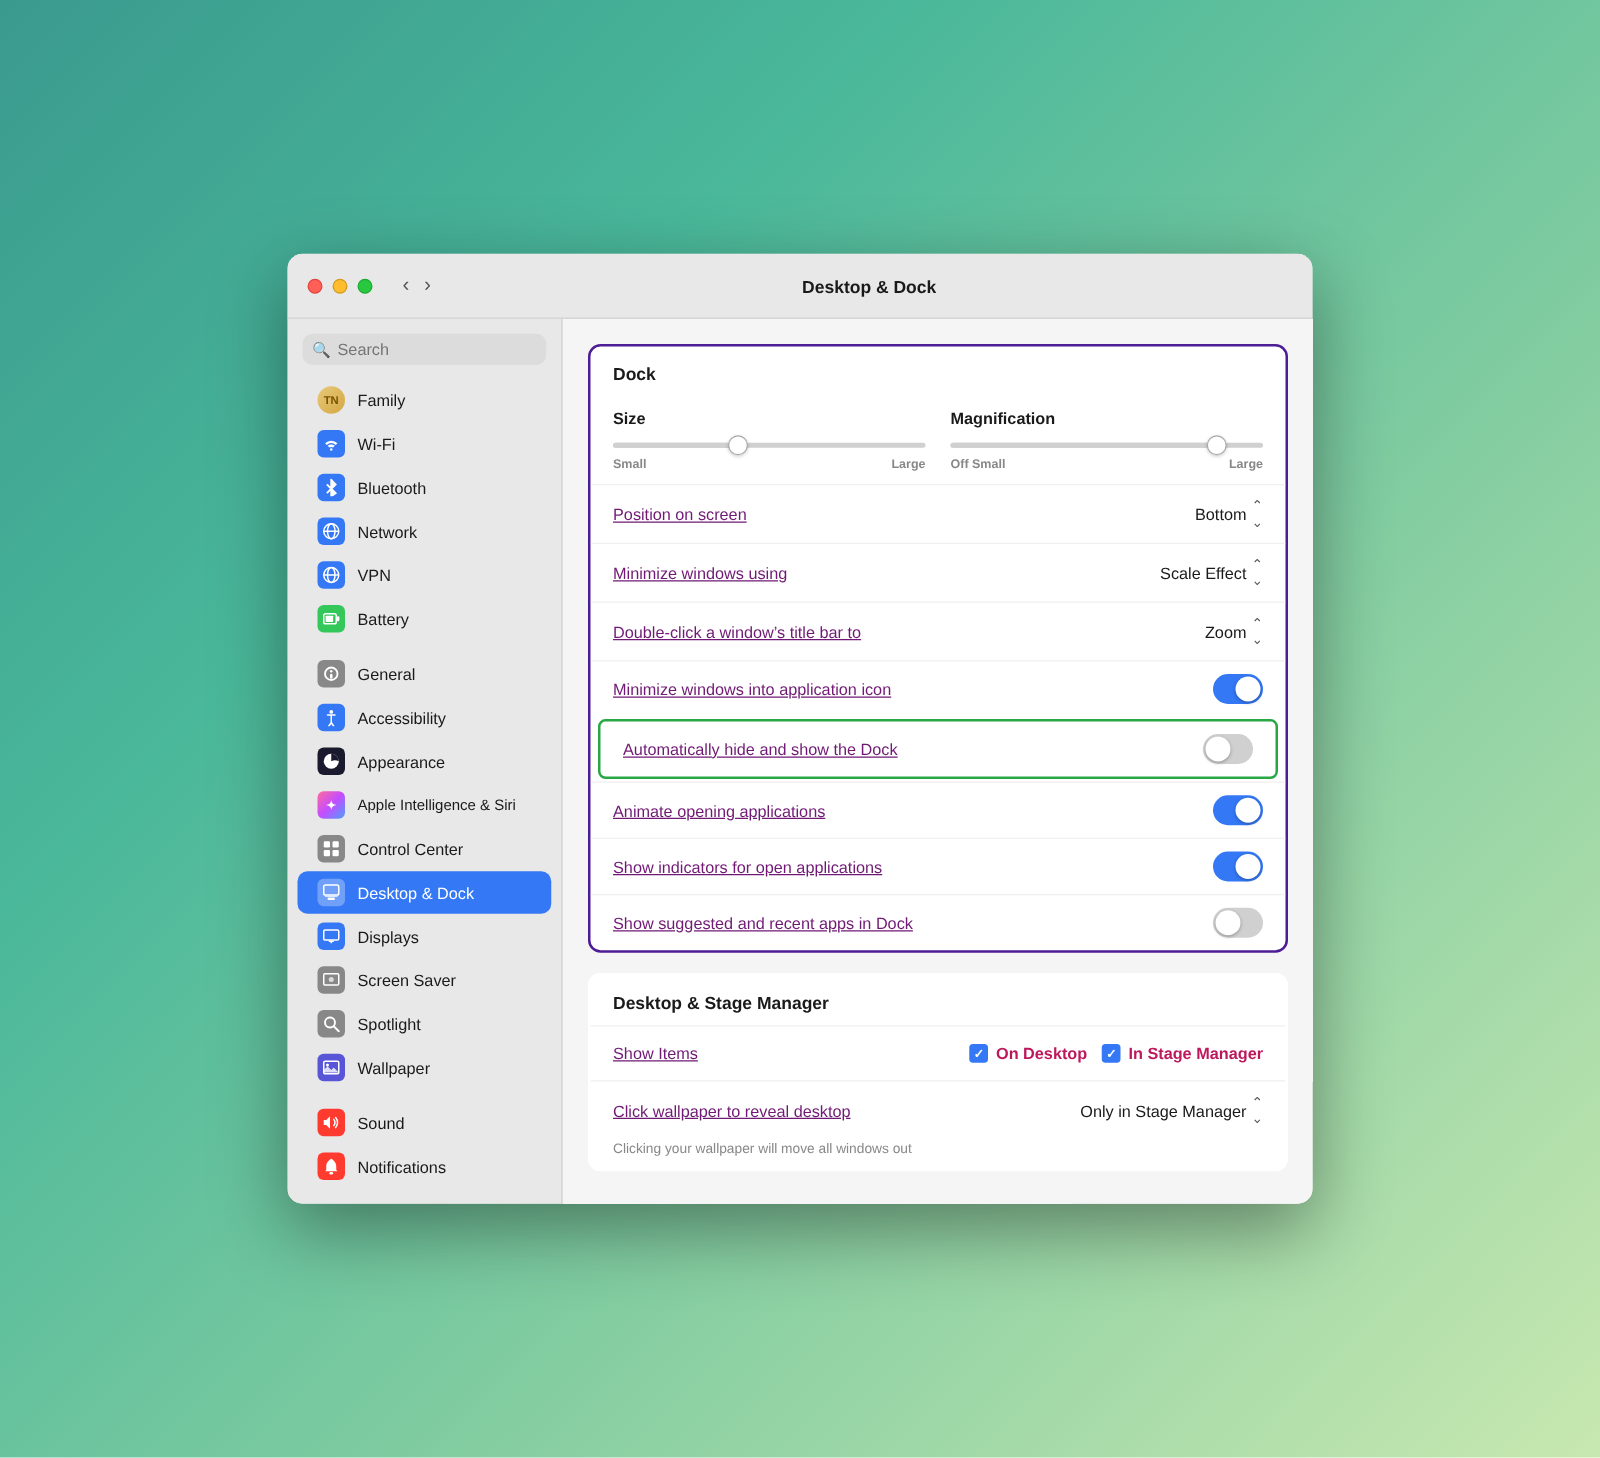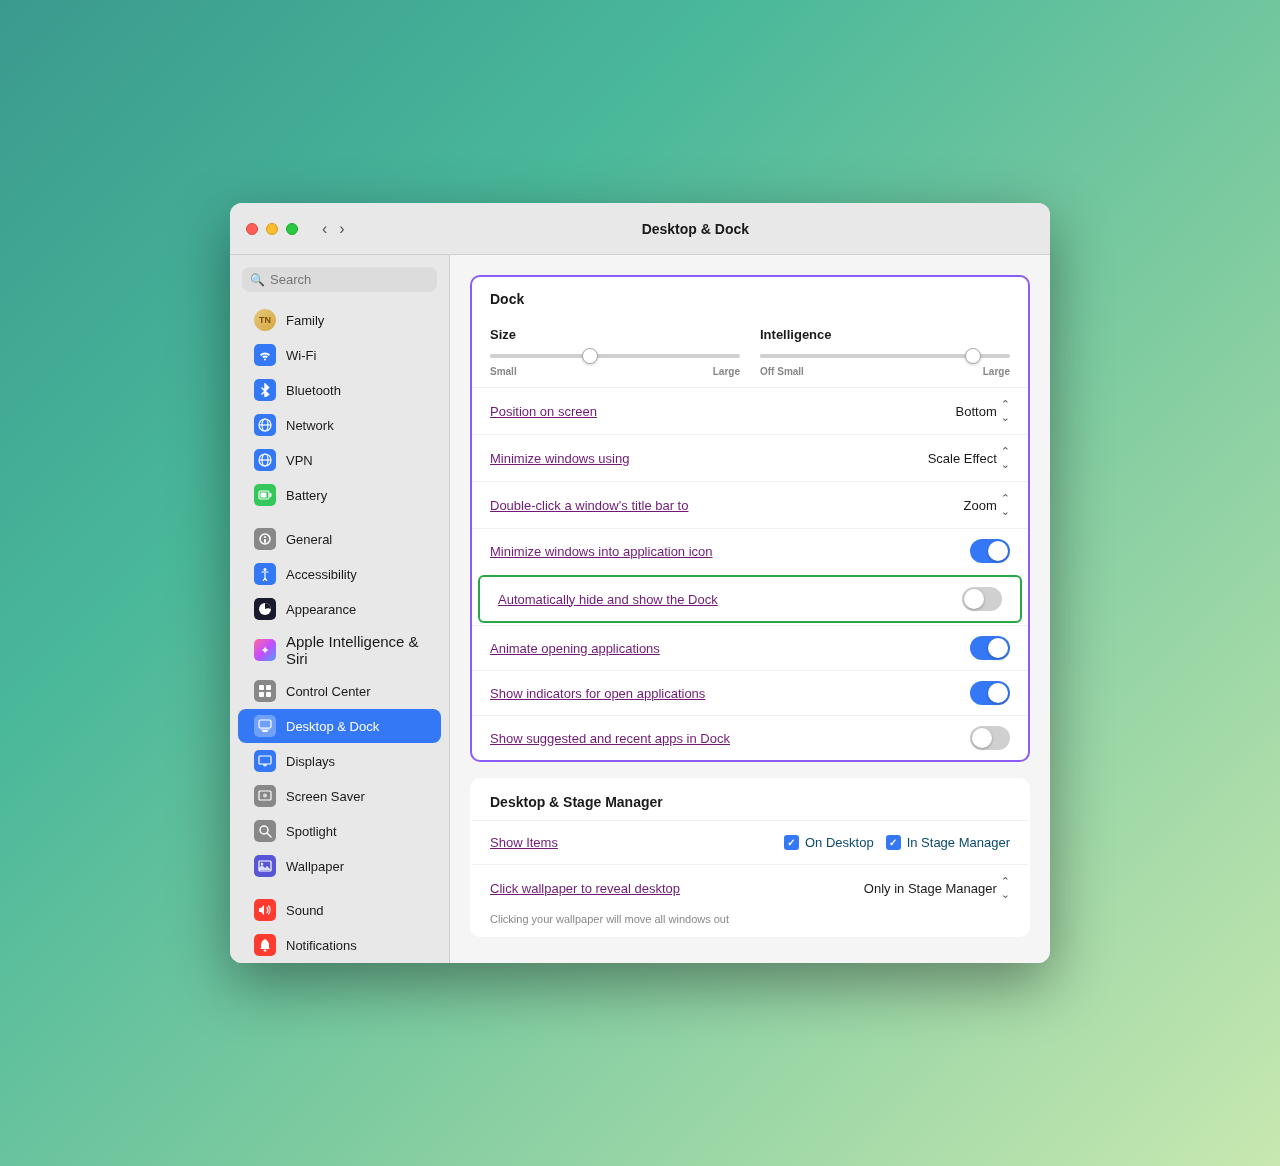--- a/index.html
+++ b/index.html
@@ -190,21 +190,21 @@
     
     .section {
       background: white;
       border-radius: 10px;
       margin-bottom: 16px;
       overflow: hidden;
       border: 2px solid transparent;
     }
 
     .section.red-outline {
-      border: 2px solid #8b5cf6;
+      border: 2px solid #4c1d95;
     }
 
     .section-title {
       font-size: 14px;
       font-weight: 600;
       color: #1a1a1a;
       padding: 14px 18px 10px 18px;
     }
 
     .section-row {
@@ -343,21 +343,22 @@
     }
 
     .checkbox-check {
       color: white;
       font-size: 10px;
       font-weight: bold;
     }
 
     .checkbox-label {
       font-size: 13px;
-      color: #0c4a6e;
+      color: #be185d;
+      font-weight: bold;
     }
 
     .sub-text {
       font-size: 11px;
       color: #888;
       padding: 2px 18px 10px 18px;
     }
   </style>
 </head>
 <body>
@@ -476,21 +477,21 @@
             <path d="M7 1 A6 6 0 0 1 13 7 A6 6 0 0 0 7 7 Z" fill="#1a1a2e"></path>
           </svg>
         </div>
         <span>Appearance</span>
       </div>
 
       <div class="sidebar-item">
         <div class="sidebar-icon" style="background: linear-gradient(135deg, #ff6b9d, #c44dff, #4d9fff);">
           <span style="color:white;font-size:11px;">✦</span>
         </div>
-        <span style="font-size:15px;">Apple Intelligence &amp; Siri</span>
+        <span style="font-size:12px;">Apple Intelligence &amp; Siri</span>
       </div>
 
       <div class="sidebar-item">
         <div class="sidebar-icon icon-gray">
           <svg width="14" height="14" viewBox="0 0 14 14" fill="white">
             <rect x="1" y="1" width="5" height="5" rx="1" fill="white"></rect>
             <rect x="8" y="1" width="5" height="5" rx="1" fill="white"></rect>
             <rect x="1" y="8" width="5" height="5" rx="1" fill="white"></rect>
             <rect x="8" y="8" width="5" height="5" rx="1" fill="white"></rect>
           </svg>
@@ -590,21 +591,21 @@
                   <div class="slider-thumb" style="left: calc(40% - 8px);"></div>
                 </div>
               </div>
               <div class="slider-range-labels">
                 <span class="slider-range-label">Small</span>
                 <span class="slider-range-label">Large</span>
               </div>
             </div>
 
             <div class="slider-group">
-              <div class="slider-group-label">Intelligence</div>
+              <div class="slider-group-label">Magnification</div>
               <div class="slider-track-container">
                 <div class="slider-track">
                   <div class="slider-fill" style="width:85%;"></div>
                   <div class="slider-thumb" style="left: calc(85% - 8px);"></div>
                 </div>
               </div>
               <div class="slider-range-labels">
                 <span class="slider-range-label">Off  Small</span>
                 <span class="slider-range-label">Large</span>
               </div>

